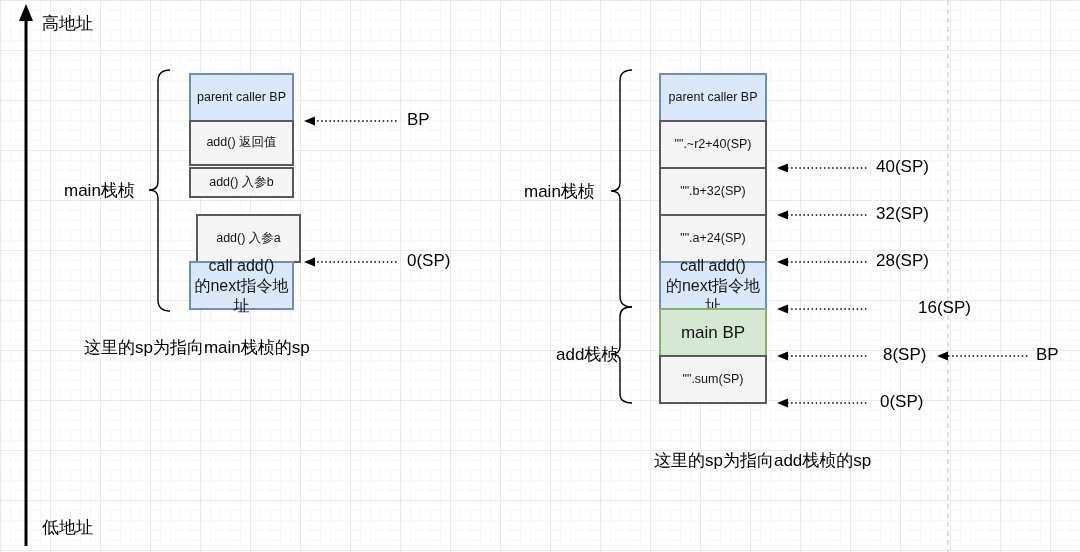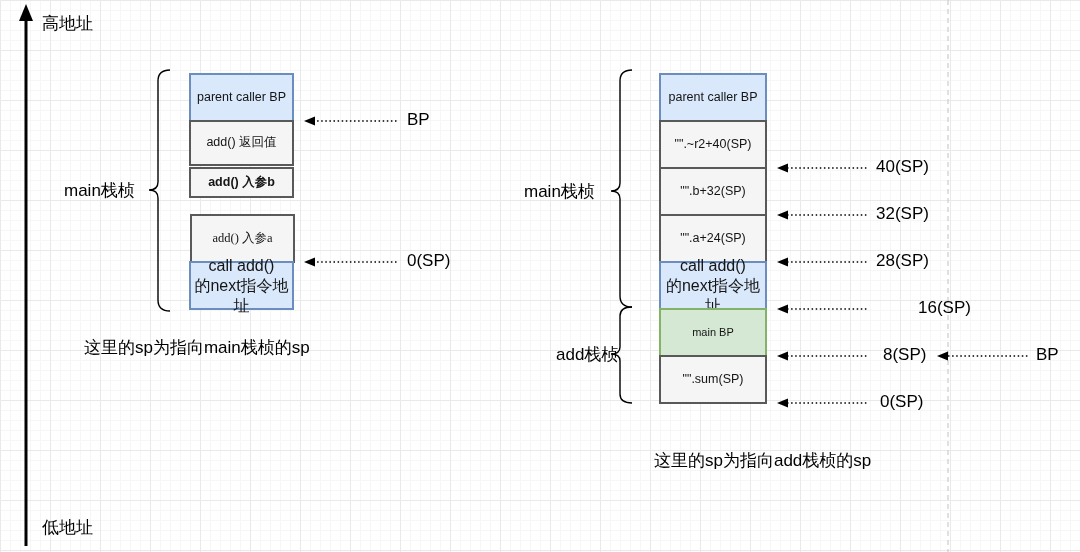--- a/index.html
+++ b/index.html
@@ -16,21 +16,21 @@
   }
   svg.overlay { position:absolute; left:0; top:0; z-index:1; pointer-events:none; }
   .cell {
     position:absolute; box-sizing:border-box; z-index:2;
     display:flex; flex-direction:column; align-items:center; justify-content:center;
     text-align:center; font-size:12.5px; color:#141414; line-height:1.25;
   }
   .cell.blue  { background:#dae8fc; border:2px solid #6c8ebf;justify-content:center; }
   .cell.gray  { background:#f5f5f5; border:2px solid #595959; }
   .cell.green { background:#d5e8d4; border:2px solid #82b366; }
-  .cell.big   { font-size:11px; }
+  .cell.big   { font-size:17px; }
   .cell.twoline { font-size:16px; }
   .lbl { position:absolute; z-index:3; font-size:17px; color:#000; white-space:nowrap; }
 </style>
 </head>
 <body>
 
 <div class="canvas">
 
   <svg class="overlay" width="1080" height="552" viewBox="0 0 1080 552">
 
@@ -88,24 +88,24 @@
 
   <div class="lbl" style="left:42px; top:12px;">高地址</div>
   <div class="lbl" style="left:42px; top:516px;">低地址</div>
 
   <div class="cell blue" style="left:189px; top:73px;  width:105px; height:49px;">
     <span>parent caller BP</span>
   </div>
   <div class="cell gray" style="left:189px; top:120px; width:105px; height:46px;">
     <span>add() 返回值</span>
   </div>
-  <div class="cell gray" style="left:189px; top:167px; width:105px; height:31px;font-weight:bold;">
+  <div class="cell gray" style="left:189px; top:167px; width:105px; height:31px;">
     <span>add() 入参b</span>
   </div>
-  <div class="cell gray" style="left:190px; top:214px; width:105px; height:49px;font-family:Liberation Serif, serif;">
+  <div class="cell gray" style="left:196px; top:214px; width:105px; height:49px;">
     <span>add() 入参a</span>
   </div>
   <div class="cell blue twoline" style="left:189px; top:261px; width:105px; height:49px;">
     <span>call add()</span>
     <span>的next指令地址</span>
   </div>
 
   <div class="lbl" style="left:64px; top:179px;">main栈桢</div>
   <div class="lbl" style="left:407px; top:110px;">BP</div>
   <div class="lbl" style="left:407px; top:251px;">0(SP)</div>

